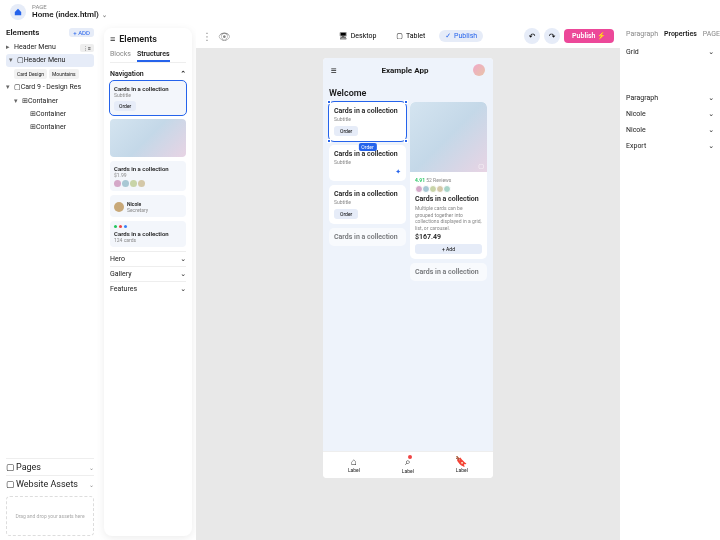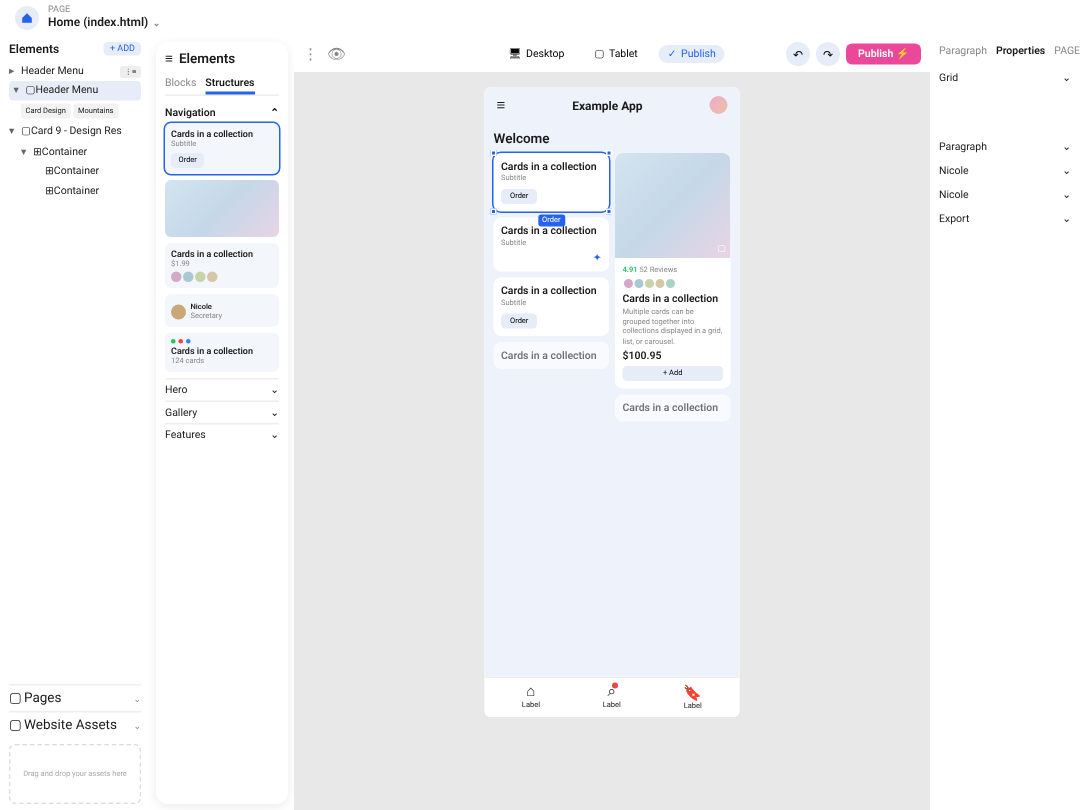--- a/index.html
+++ b/index.html
@@ -300,21 +300,21 @@
                 <div class="rating"><span class="score">4.91</span> <span class="rev">52 Reviews</span></div>
                 <div class="mini-avs">
                     <div class="mini-av"></div>
                     <div class="mini-av" style="background:#a8c8d4"></div>
                     <div class="mini-av" style="background:#c8d4a8"></div>
                     <div class="mini-av" style="background:#d4c8a8"></div>
                     <div class="mini-av" style="background:#a8d4c8"></div>
                   </div>
                 <div class="card-title">Cards in a collection</div>
                 <div class="card-desc">Multiple cards can be grouped together into collections displayed in a grid, list, or carousel.</div>
-                <div class="price">$100.95</div>
+                <div class="price">$167.49</div>
                 <button class="add-btn2">+  Add</button>
               </div>
             </div>
             <div class="card" style="opacity:0.6">
               <div class="card-title">Cards in a collection</div>
             </div>
           </div>
         </div>
       </div>
       <div class="phone-nav">

